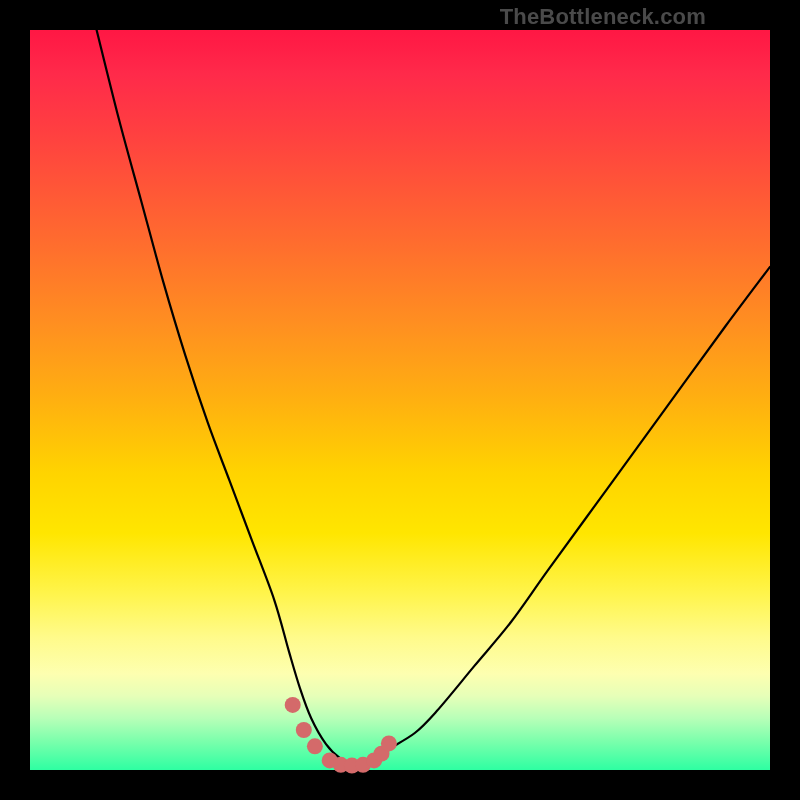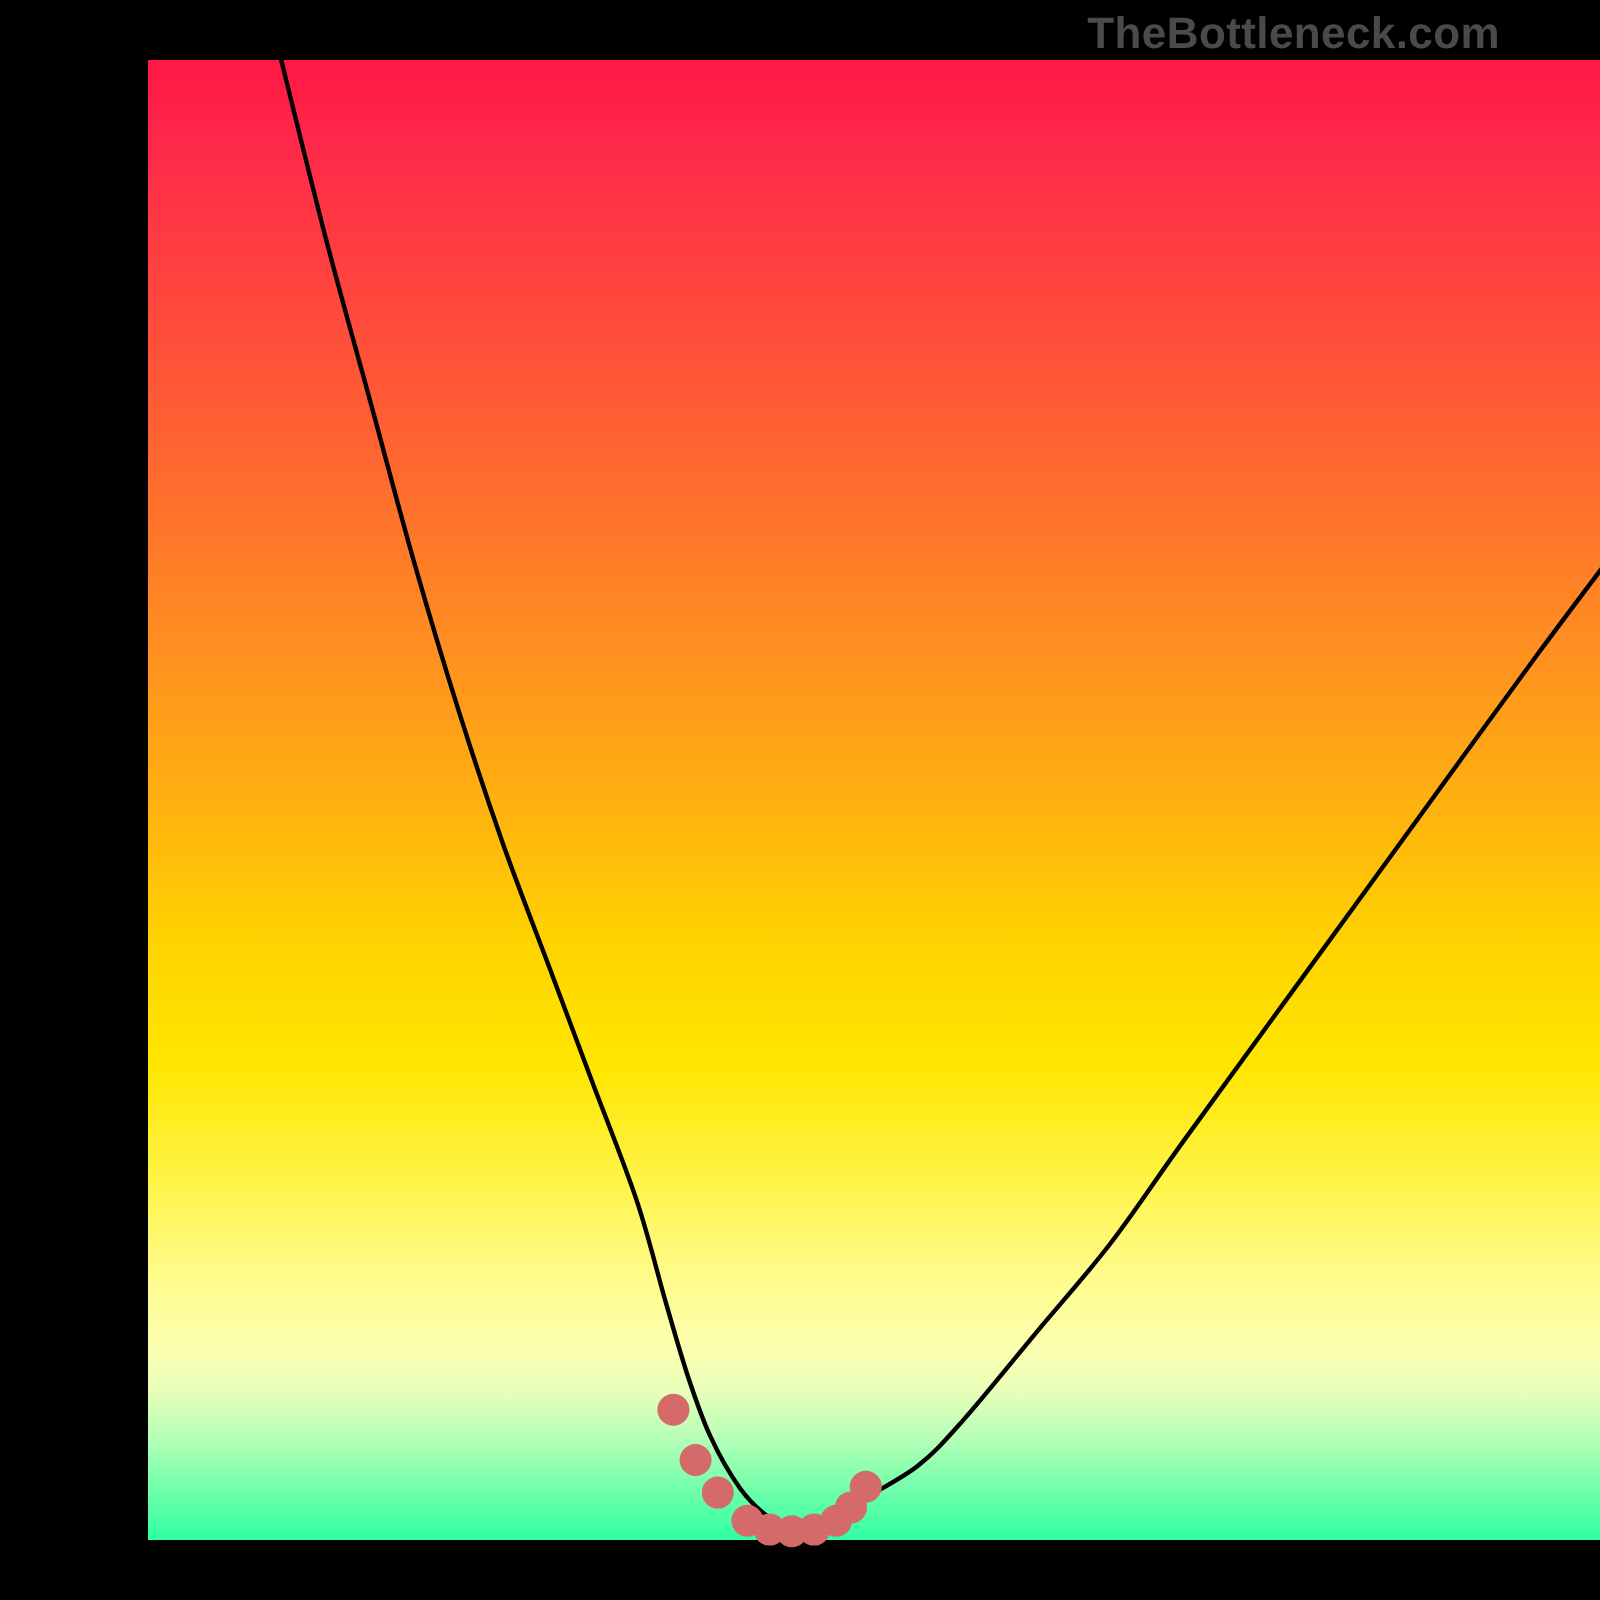--- a/index.html
+++ b/index.html
@@ -11,21 +11,20 @@
     overflow: hidden;
     font-family: Arial, Helvetica, sans-serif;
   }
   .frame {
     position: absolute;
     left: 0;
     top: 0;
     width: 716px;
     height: 800px;
     background: #000;
-    margin-left: 44px;
   }
   .plot {
     position: absolute;
     left: 30px;
     top: 30px;
     width: 740px;
     height: 740px;
     
     background: linear-gradient(
       to bottom,

